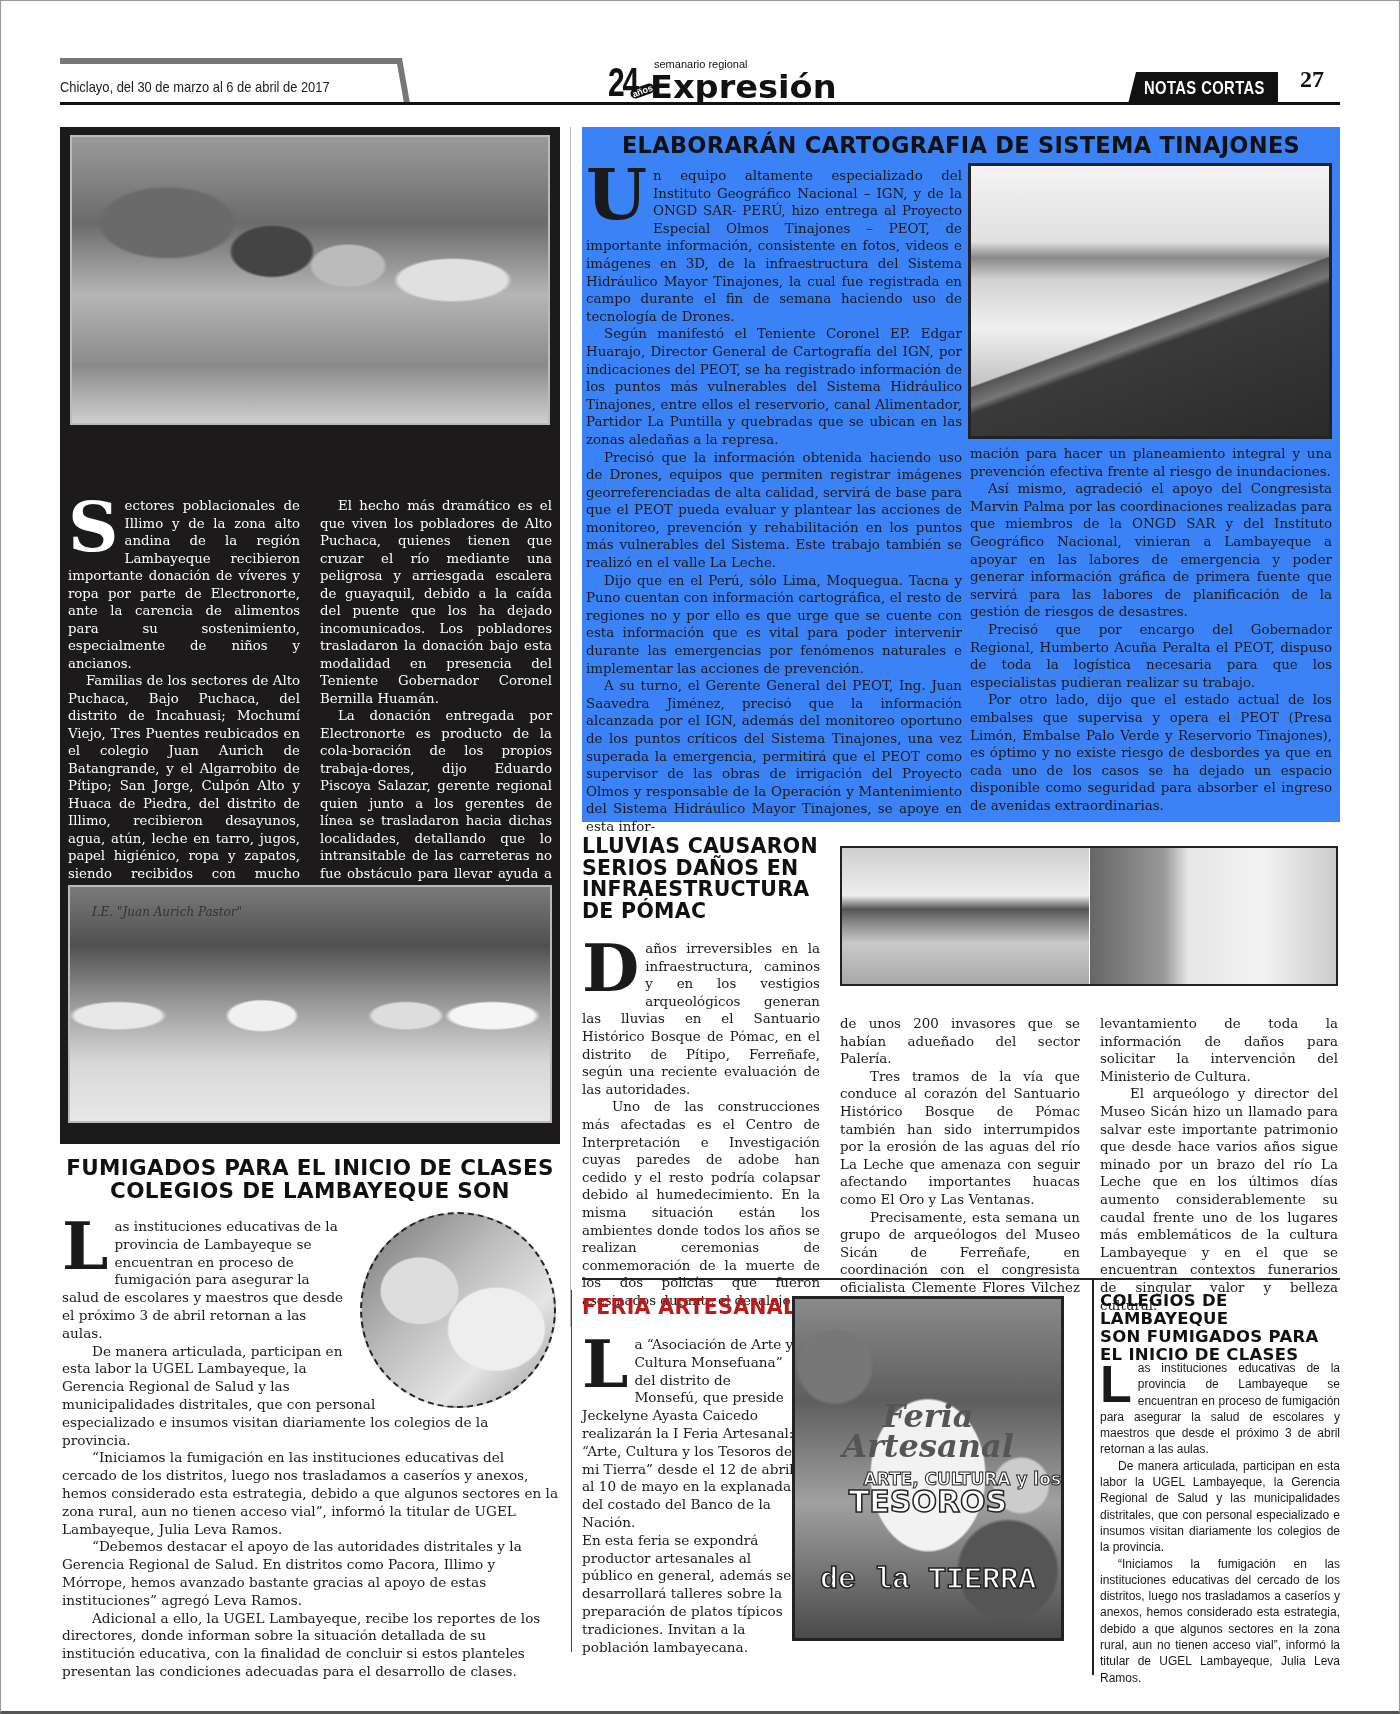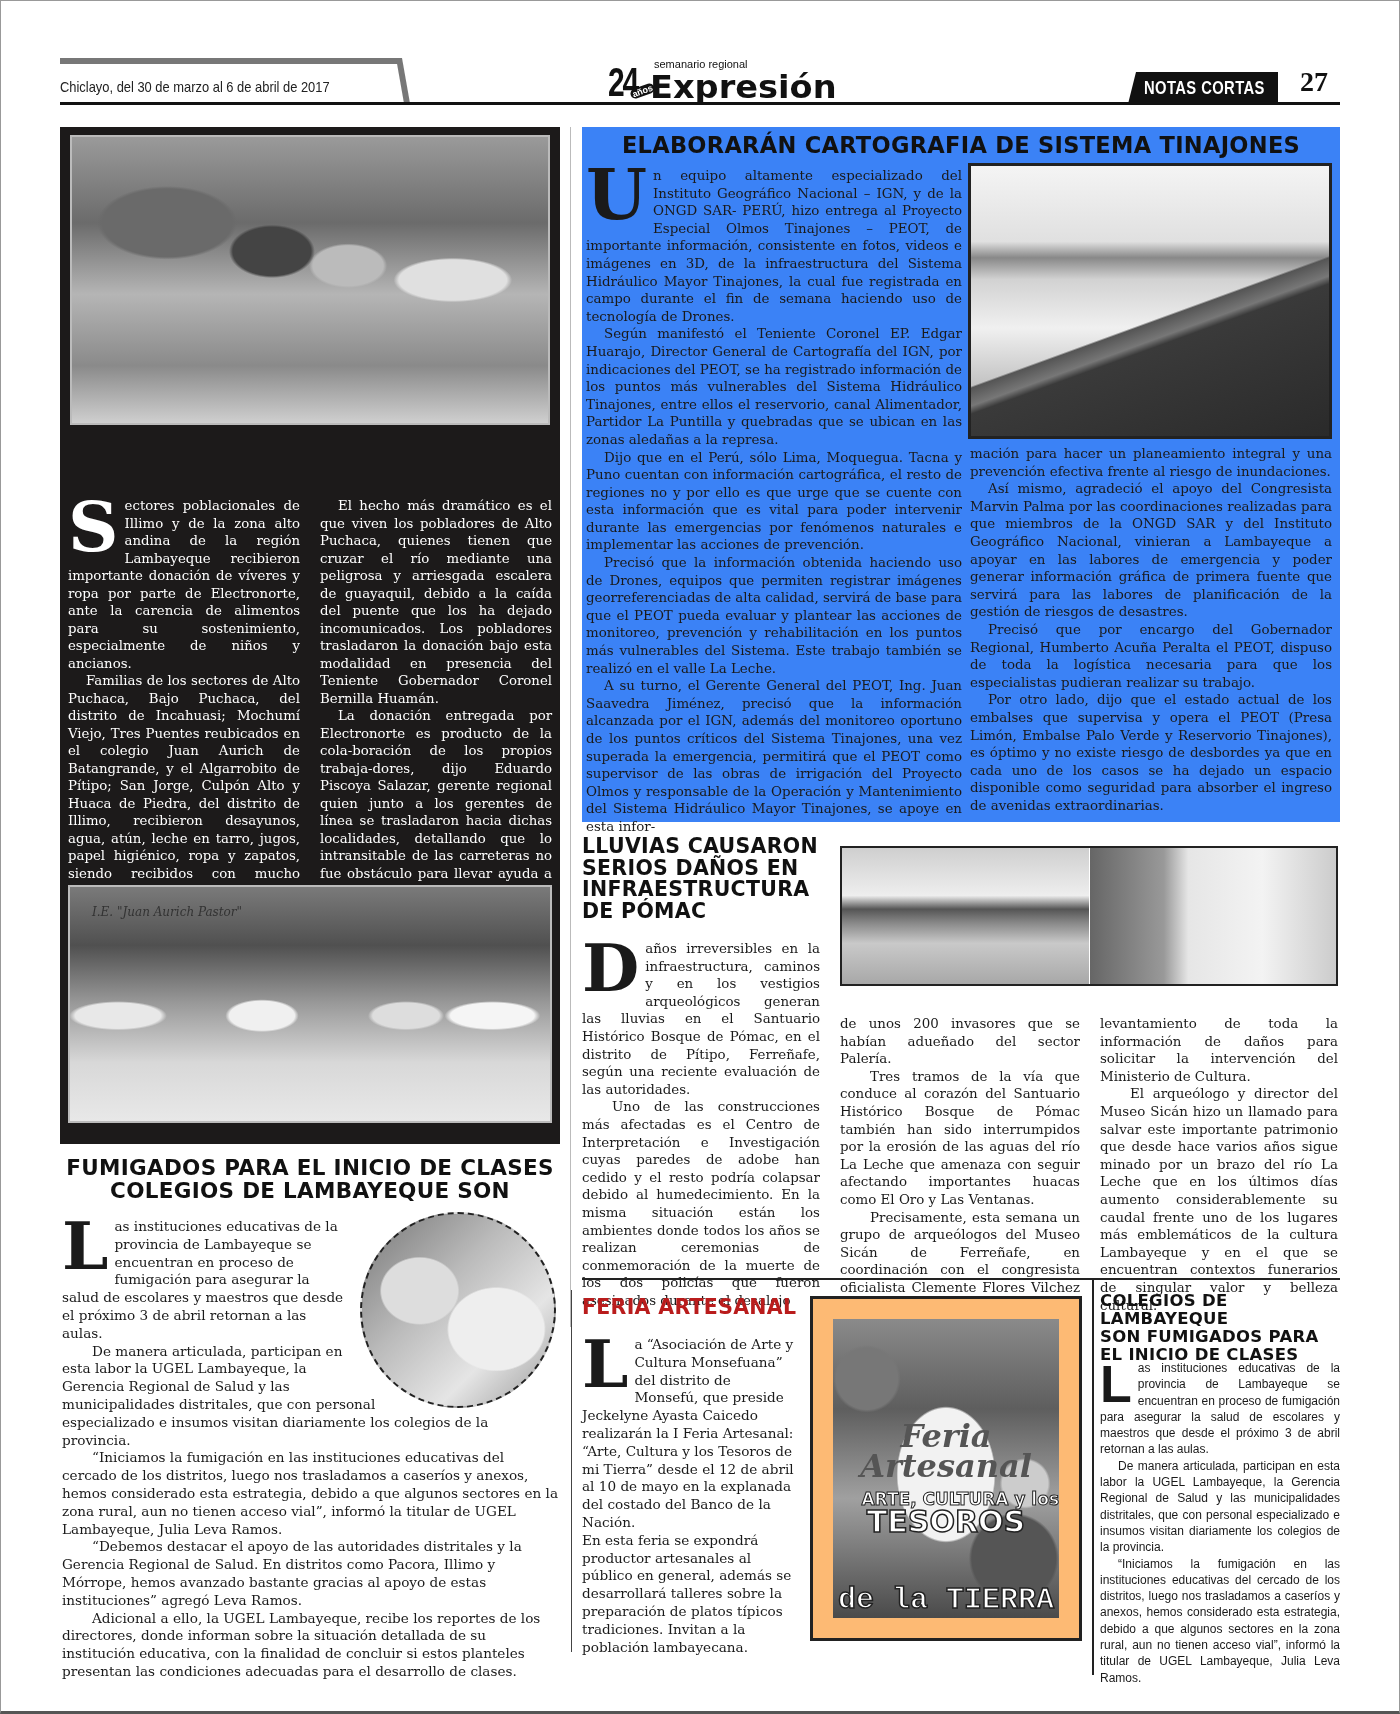--- a/index.html
+++ b/index.html
@@ -13,21 +13,21 @@
   .hdr-date-tab .slant { position: absolute; left: 336px; top: 0; width: 6px; height: 46px; background: #777; transform: skewX(10deg); transform-origin: top left; }
   .hdr-date { position: absolute; left: 60px; top: 78px; font-family: "Liberation Sans", sans-serif; font-size: 15px; transform: scaleX(0.86); transform-origin: left; color: #222; white-space: nowrap; }
   .hdr-rule { position: absolute; left: 60px; top: 102px; width: 1280px; height: 3px; background: #111; }
   .logo { position: absolute; left: 608px; top: 58px; width: 240px; height: 46px; }
   .logo-24 { position: absolute; left: 0; top: 2px; font-family: "Liberation Sans", sans-serif; font-weight: bold; font-size: 40px; letter-spacing: -3px; transform: scaleX(0.75); transform-origin: left; color: #111; }
   .logo-anos { position: absolute; left: 22px; top: 28px; font-family: "Liberation Sans", sans-serif; font-size: 9px; font-weight: bold; color: #fff; background: #111; padding: 0 2px; border-radius: 6px; transform: rotate(-20deg); }
   .logo-tag { position: absolute; left: 46px; top: 0px; font-family: "Liberation Sans", sans-serif; font-size: 11px; color: #111; }
   .logo-name { position: absolute; left: 42px; top: 10px; font-family: "DejaVu Sans", sans-serif; font-weight: bold; font-size: 32px; letter-spacing: 0px; color: #111; transform: scaleX(1.05); transform-origin: left; }
   .section-tag { position: absolute; left: 1128px; top: 72px; width: 150px; height: 32px; background: #111; clip-path: polygon(8px 0, 100% 0, 100% 100%, 0 100%); }
   .section-tag span { position: absolute; left: 16px; top: 6px; color: #fff; font-family: "Liberation Sans", sans-serif; font-weight: bold; font-size: 18px; transform: scaleX(0.82); transform-origin: left; white-space: nowrap; letter-spacing: 0.5px; }
-  .page-num { position: absolute; left: 1300px; top: 66px; font-family: "Liberation Serif", serif; font-weight: bold; font-size: 28px; color: #111; }
+  .page-num { position: absolute; left: 1300px; top: 66px; font-family: "Liberation Serif", serif; font-weight: bold; font-size: 24px; color: #111; }
 
   
   .headline { font-family: "DejaVu Sans", sans-serif; font-weight: bold; line-height: 1.08; letter-spacing: 0.3px; }
   .body-text { font-size: 13.4px; line-height: 17.6px; text-align: justify; hyphens: manual; }
   .body-text p { text-indent: 18px; }
   .body-text p.first { text-indent: 0; }
   .dropcap { float: left; font-family: "DejaVu Serif", serif; font-weight: bold; font-size: 64px; line-height: 52px; margin: 2px 6px 0 0; }
   .photo { position: absolute; border: 3px solid #222; overflow: hidden; }
 
   
@@ -90,21 +90,21 @@
   .rule-h { position: absolute; left: 582px; top: 1278px; width: 758px; height: 2px; background: #222; }
   .rule-v1 { position: absolute; left: 571px; top: 1290px; width: 1px; height: 362px; background: #444; }
   .rule-v2 { position: absolute; left: 1092px; top: 1280px; width: 2px; height: 395px; background: #222; }
   .rule-v0 { position: absolute; left: 570px; top: 127px; width: 1px; height: 1200px; background: #bbb; }
 
   
   .feria-headline { position: absolute; left: 582px; top: 1296px; width: 220px; font-size: 20.5px; color: #b91c1c; }
   .feria-body { position: absolute; left: 582px; top: 1336px; width: 215px; font-size: 13.6px; line-height: 17.8px; }
   .feria-body p { text-indent: 0; text-align: left; }
   .feria-body .dropcap { font-size: 66px; line-height: 52px; }
-  .feria-poster { left: 810px; top: 1296px; width: 272px; height: 345px; border: 3px solid #222; padding: 20px; background: #fdba74; }
+  .feria-poster { left: 792px; top: 1296px; width: 272px; height: 345px; border: 3px solid #222; padding: 0; background: #404040; }
   .feria-poster .inner { position: relative; width: 100%; height: 100%; overflow: hidden; background:
       radial-gradient(ellipse at 50% 52%, #f2f2f2 0 30%, transparent 31%),
       radial-gradient(circle at 15% 20%, #777 0 10%, transparent 11%),
       radial-gradient(circle at 80% 80%, #555 0 14%, transparent 15%),
       radial-gradient(circle at 85% 55%, #ccc 0 9%, transparent 10%),
       linear-gradient(180deg, #8a8a8a 0%, #5e5e5e 30%, #a0a0a0 60%, #4a4a4a 100%); }
   .poster-feria { position: absolute; left: 0; top: 102px; width: 100%; text-align: center; font-family: "DejaVu Serif", serif; font-style: italic; font-weight: bold; font-size: 32px; color: #555; line-height: 30px; }
   .poster-arte { position: absolute; left: 0; top: 170px; width: 100%; text-align: right; font-family: "DejaVu Sans", sans-serif; font-weight: bold; font-size: 17px; color: #fff; -webkit-text-stroke: 1px #222; }
   .poster-tesoros { position: absolute; left: 0; top: 188px; width: 100%; text-align: center; font-family: "DejaVu Sans", sans-serif; font-weight: bold; font-size: 30px; color: #fff; -webkit-text-stroke: 1.5px #222; line-height: 30px; }
   .poster-tierra { position: absolute; left: 0; top: 218px; width: 100%; text-align: center; font-family: Liberation Mono, monospace; font-weight: bold; font-size: 30px; color: #fff; -webkit-text-stroke: 1.5px #222; line-height: 30px; margin-top: 48px; }
@@ -169,22 +169,22 @@
   <p>“Iniciamos la fumigación en las instituciones educativas del cercado de los distritos, luego nos trasladamos a caseríos y anexos, hemos considerado esta estrategia, debido a que algunos sectores en la zona rural, aun no tienen acceso vial”, informó la titular de UGEL Lambayeque, Julia Leva Ramos.</p>
   <p>“Debemos destacar el apoyo de las autoridades distritales y la Gerencia Regional de Salud. En distritos como Pacora, Illimo y Mórrope, hemos avanzado bastante gracias al apoyo de estas instituciones” agregó Leva Ramos.</p>
   <p>Adicional a ello, la UGEL Lambayeque, recibe los reportes de los directores, donde informan sobre la situación detallada de su institución educativa, con la finalidad de concluir si estos planteles presentan las condiciones adecuadas para el desarrollo de clases.</p>
 </div>
 
 <div class="carto-box">
   <div class="headline carto-headline">ELABORARÁN  CARTOGRAFIA DE SISTEMA TINAJONES</div>
   <div class="carto-col1 body-text">
     <p class="first"><span class="dropcap">U</span><span>n equipo altamente especializado del Instituto Geográfico Nacional – IGN,   y de la ONGD SAR- PERÚ, hizo entrega  al Proyecto Especial Olmos Tinajones – PEOT, de importante información, consistente en fotos, videos e imágenes en 3D,  de la infraestructura del Sistema Hidráulico Mayor Tinajones, la cual  fue registrada en campo durante el fin de semana haciendo uso de tecnología de Drones.</span></p>
     <p>Según manifestó el Teniente Coronel EP. Edgar Huarajo, Director General de Cartografía del IGN,  por indicaciones del PEOT, se ha registrado información de los puntos más vulnerables del Sistema Hidráulico Tinajones, entre ellos el reservorio, canal Alimentador, Partidor La Puntilla y quebradas  que se ubican en las zonas aledañas a la represa.</p>
+    <p>Precisó que la información obtenida haciendo uso de Drones, equipos que permiten registrar imágenes georreferenciadas  de alta calidad, servirá de base para que el PEOT pueda evaluar y plantear las acciones de monitoreo, prevención  y  rehabilitación en los puntos más vulnerables del Sistema. Este trabajo también se realizó en el valle La Leche.</p>
     <p>Dijo que en el Perú, sólo Lima, Moquegua. Tacna y Puno cuentan con información cartográfica, el resto de regiones no  y por ello es que urge que se cuente con esta información que es vital para poder intervenir durante las emergencias por fenómenos naturales e implementar las acciones de prevención.</p>
-    <p>Precisó que la información obtenida haciendo uso de Drones, equipos que permiten registrar imágenes georreferenciadas  de alta calidad, servirá de base para que el PEOT pueda evaluar y plantear las acciones de monitoreo, prevención  y  rehabilitación en los puntos más vulnerables del Sistema. Este trabajo también se realizó en el valle La Leche.</p>
     <p>A su turno, el  Gerente General del PEOT, Ing. Juan Saavedra Jiménez, precisó que  la información alcanzada por el IGN, además del monitoreo oportuno de los puntos críticos del Sistema Tinajones,  una vez superada la emergencia, permitirá que el PEOT como  supervisor de las obras de irrigación del Proyecto Olmos y responsable de la Operación y Mantenimiento del Sistema Hidráulico Mayor Tinajones, se apoye en  esta infor-</p>
   </div>
   <div class="photo carto-photo" title="Aerial view of Tinajones reservoir and dam"></div>
   <div class="carto-col2 body-text">
     <p class="first">mación para hacer un planeamiento integral y una prevención efectiva frente al riesgo de inundaciones.</p>
     <p>Así mismo, agradeció el apoyo del Congresista Marvin Palma por las coordinaciones realizadas para que miembros de la ONGD SAR y del Instituto Geográfico Nacional,  vinieran a Lambayeque a apoyar en las labores de emergencia y poder generar información gráfica de primera fuente que servirá para las labores de planificación de la gestión de riesgos de desastres.</p>
     <p>Precisó que por encargo del Gobernador Regional, Humberto Acuña Peralta el PEOT, dispuso de toda la logística necesaria para que los especialistas pudieran realizar su trabajo.</p>
     <p>Por otro lado, dijo que el estado actual  de  los embalses que supervisa y opera el PEOT (Presa Limón, Embalse Palo Verde y Reservorio Tinajones),  es óptimo y no existe riesgo de desbordes ya que en cada uno de los casos se ha dejado un espacio disponible como seguridad para absorber el ingreso de avenidas extraordinarias.</p>
   </div>
 </div>

